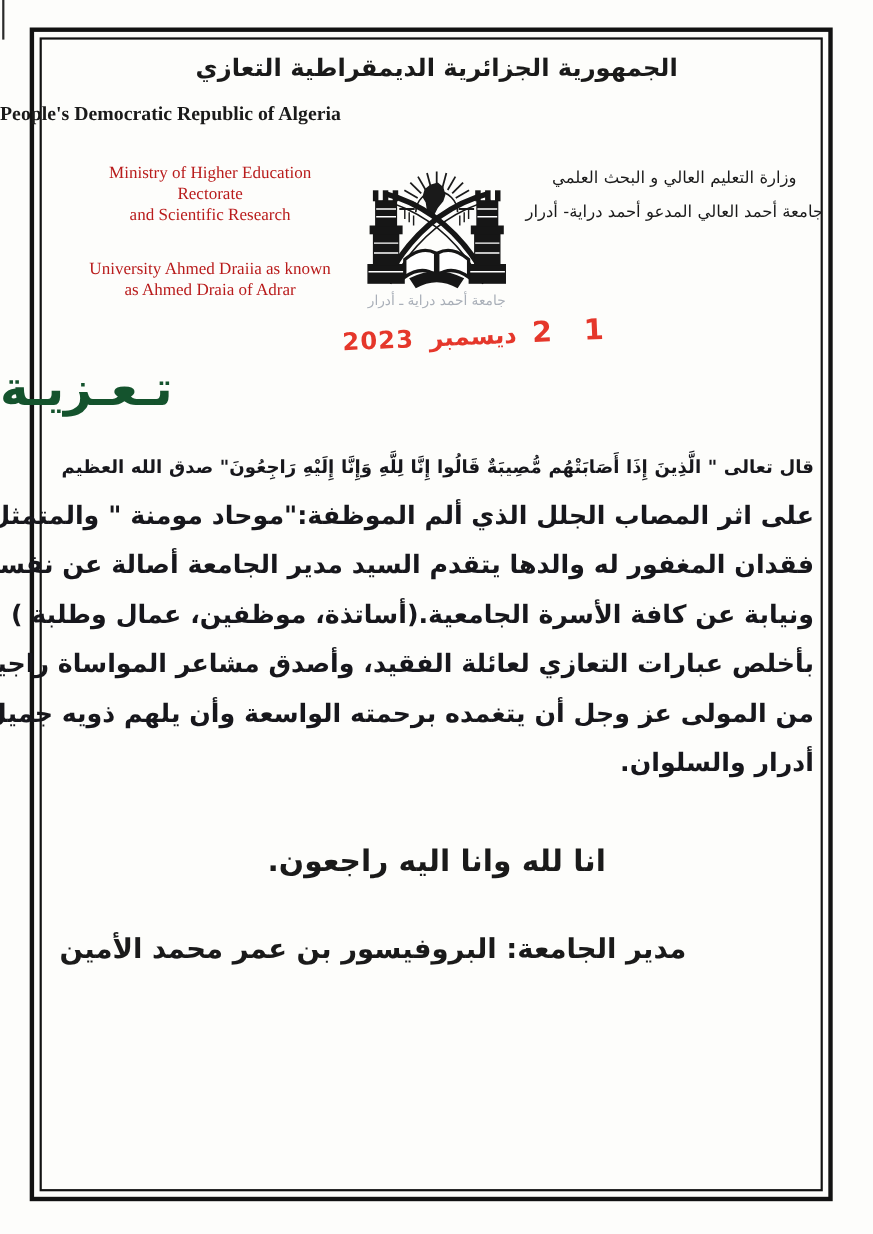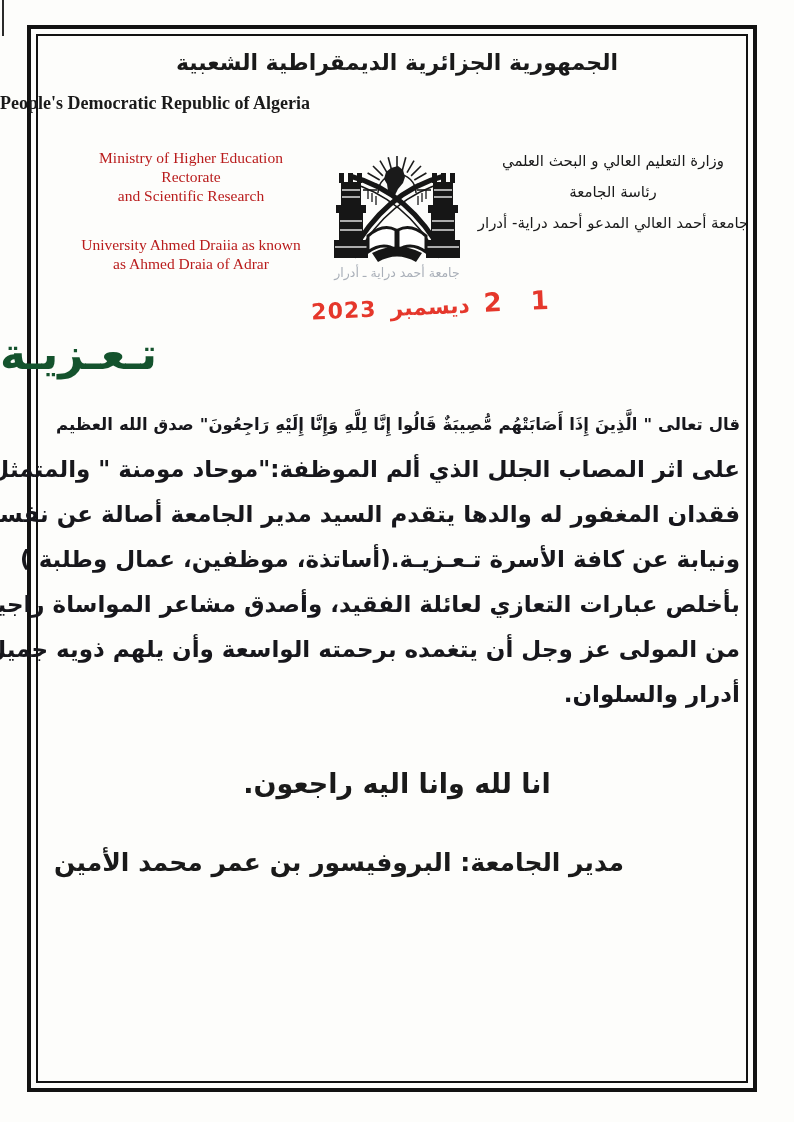--- a/index.html
+++ b/index.html
@@ -94,35 +94,34 @@
 <body>
 
 <div class="page">
 
   <div class="artifact"></div>
 
   <div class="frame-outer">
     <div class="frame-inner"></div>
   </div>
 
-  <div class="abs republic-ar">الجمهورية الجزائرية الديمقراطية الشعبية</div>
+  <div class="abs republic-ar">الجمهورية الجزائرية الديمقراطية التعازي</div>
   <div class="abs republic-en">People's Democratic Republic of Algeria</div>
 
   <div class="abs min-en">
     <div>Ministry of Higher Education</div>
     <div>Rectorate</div>
     <div>and Scientific Research</div>
     <div class="spacer"></div>
     <div>University Ahmed Draiia as known</div>
     <div>as Ahmed Draia of Adrar</div>
   </div>
 
   <div class="abs min-ar">
     <div>وزارة التعليم العالي و البحث العلمي</div>
-    <div>رئاسة الجامعة</div>
     <div>جامعة أحمد العالي المدعو أحمد دراية- أدرار</div>
   </div>
 
   <div class="abs logo-wrap">
     <svg viewBox="0 0 150 142" width="150" height="142">
 
       <g stroke="#1a1a1a" stroke-width="1.6">
         <line x1="55" y1="50" x2="41" y2="50"></line>
           <line x1="55.7" y1="44.8" x2="42.2" y2="41.2"></line>
         <line x1="57.7" y1="40" x2="45.6" y2="33"></line>
@@ -192,21 +191,21 @@
     <span class="month">ديسمبر</span>
     <span class="day">2 1</span>
   </div>
 
   <div class="abs big-title">تـعـزيـة</div>
 
   <div class="abs body-text">
     <div class="line quran">قال تعالى " الَّذِينَ إِذَا أَصَابَتْهُم مُّصِيبَةٌ قَالُوا إِنَّا لِلَّهِ وَإِنَّا إِلَيْهِ رَاجِعُونَ" صدق الله العظيم</div>
     <div class="line">على اثر المصاب الجلل الذي ألم الموظفة:"موحاد مومنة " والمتمثل في</div>
     <div class="line">فقدان المغفور له والدها يتقدم السيد مدير الجامعة أصالة عن نفسه</div>
-    <div class="line">ونيابة عن كافة الأسرة تـعـزيـة.(أساتذة، موظفين، عمال وطلبة )</div>
+    <div class="line">ونيابة عن كافة الأسرة الجامعية.(أساتذة، موظفين، عمال وطلبة )</div>
     <div class="line">بأخلص عبارات التعازي لعائلة الفقيد، وأصدق مشاعر المواساة راجيا</div>
     <div class="line">من المولى عز وجل أن يتغمده برحمته الواسعة وأن يلهم ذويه جميل</div>
     <div class="line last">أدرار والسلوان.</div>
   </div>
 
   <div class="abs istirja">انا لله وانا اليه راجعون.</div>
 
   <div class="abs signature">مدير الجامعة: البروفيسور بن عمر محمد الأمين</div>
 
 </div>

